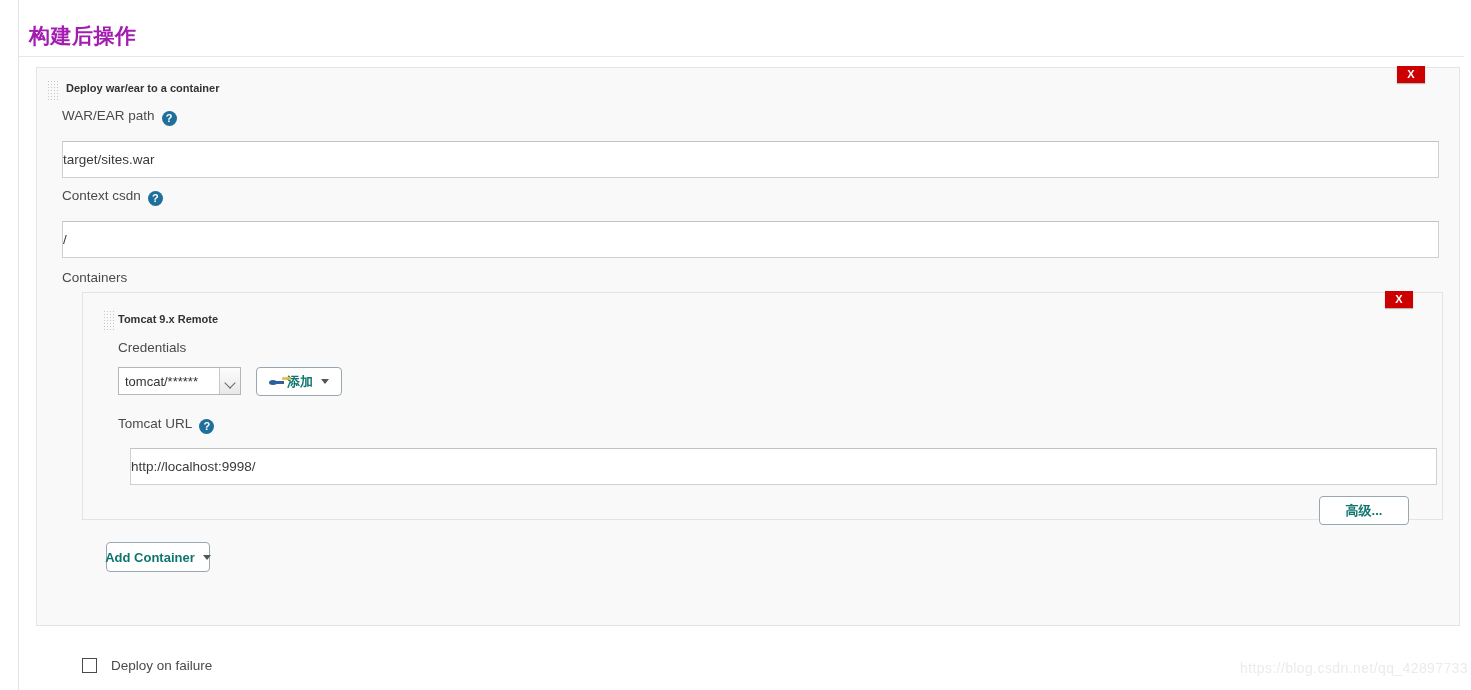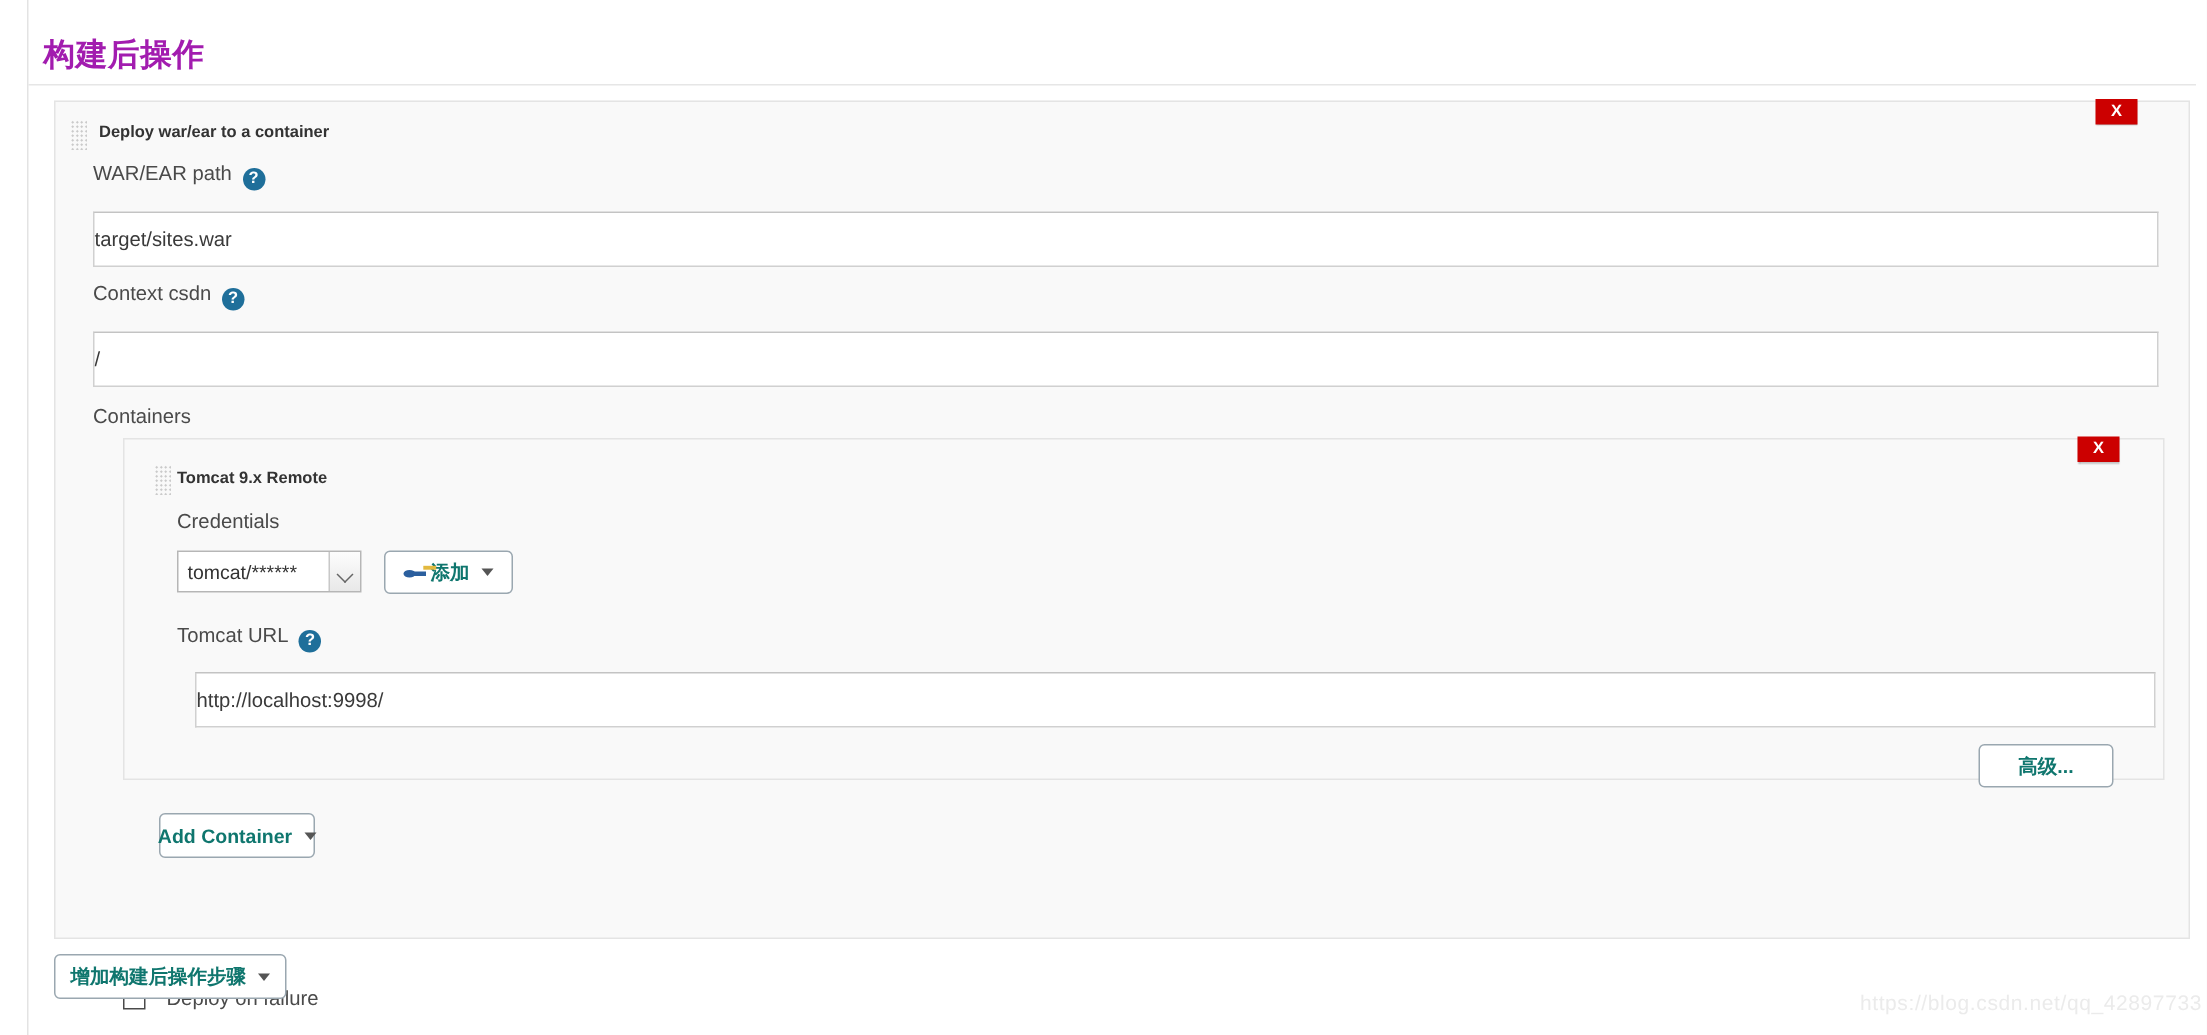--- a/index.html
+++ b/index.html
@@ -366,20 +366,16 @@
       <span class="caret"></span>
     </button>
 
     <div class="chk-row">
       <span class="chk-box"></span>
       <span class="chk-label">Deploy on failure</span>
     </div>
 
   </div>
 
-  <button class="jk-button" style="left:17px; top:636px; width:155px; height:30px;">
-    <span>增加构建后操作步骤</span>
-    <span class="caret"></span>
-  </button>
 
   <div class="watermark">https://blog.csdn.net/qq_42897733</div>
 
 </div>
 
 </body></html>

